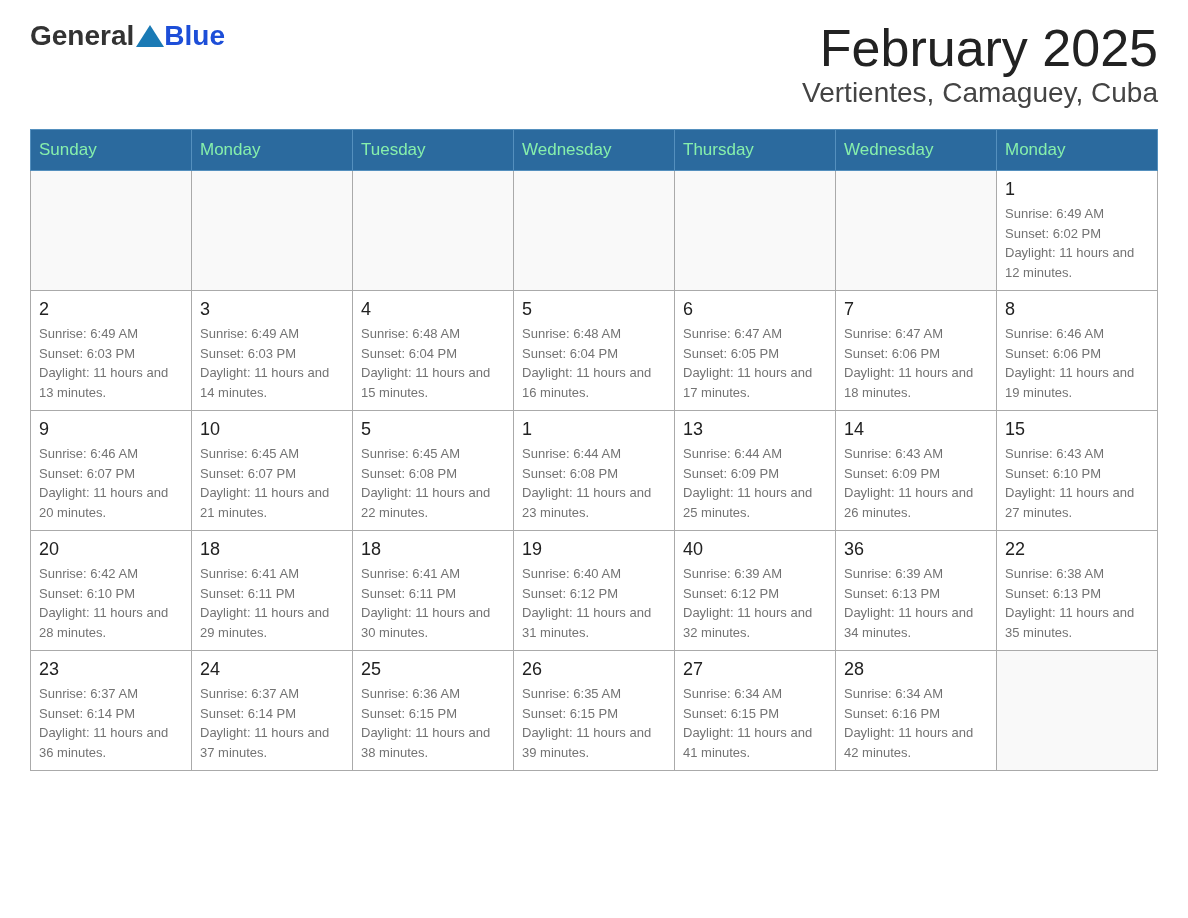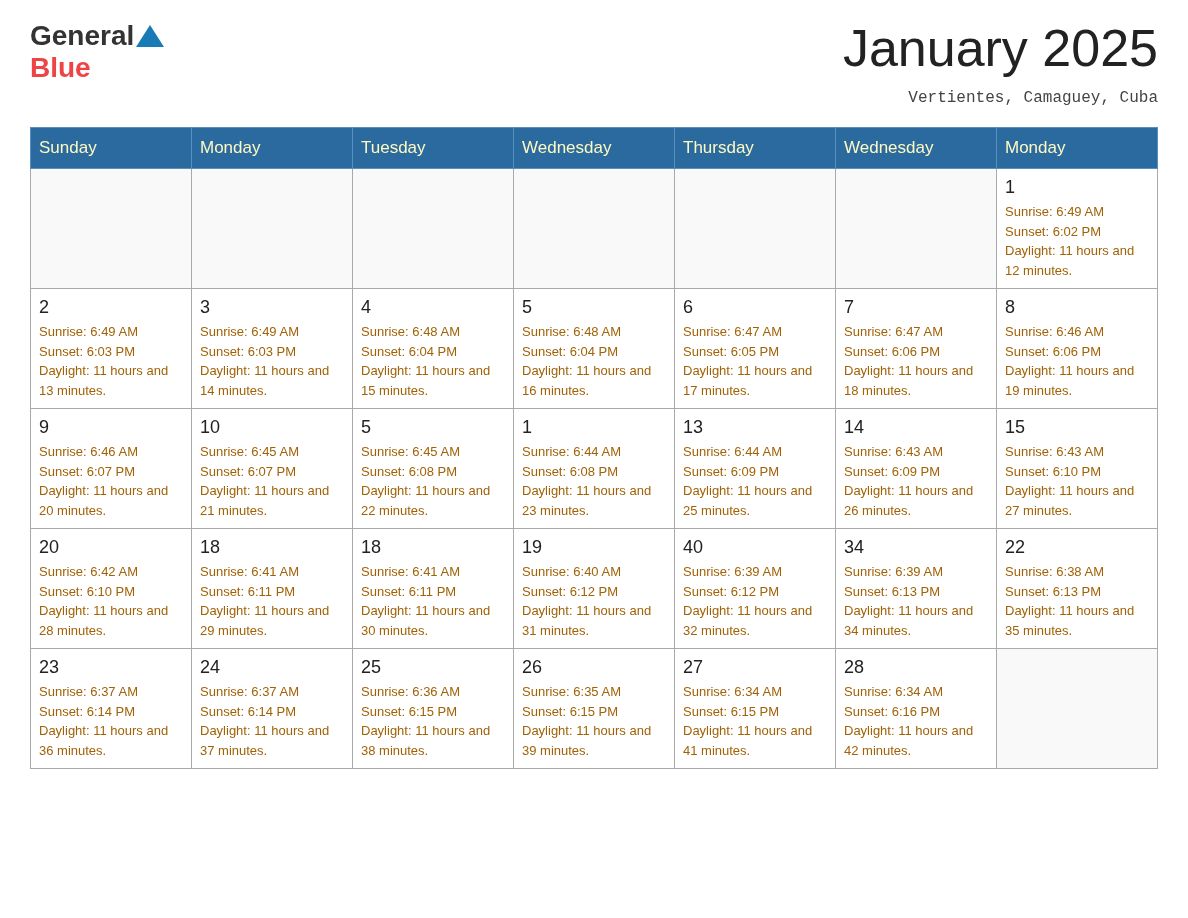--- a/index.html
+++ b/index.html
@@ -11,21 +11,20 @@
       padding: 20px 30px;
     }
     .header {
       display: flex;
       justify-content: space-between;
       align-items: flex-start;
       margin-bottom: 20px;
     }
     .logo {
       display: flex;
-      flex-direction: column;
       align-items: flex-start;
     }
     .logo-text {
       display: flex;
       align-items: center;
       font-size: 28px;
       font-weight: bold;
       color: #333;
     }
     .logo-general { color: #333; }
@@ -34,47 +33,46 @@
       width: 0;
       height: 0;
       border-left: 14px solid transparent;
       border-right: 14px solid transparent;
       border-bottom: 22px solid #1a7ab5;
       margin-left: 2px;
       margin-bottom: 0px;
       vertical-align: middle;
     }
     .logo-blue {
-      color: #ef4444;
+      color: #1d4ed8;
       font-size: 28px;
       font-weight: bold;
     }
     .title-section {
       text-align: right;
     }
     .month-year {
       font-size: 52px;
       font-weight: normal;
       color: #222;
       line-height: 1.1;
     }
     .location {
-      font-size: 16px;
+      font-size: 28px;
       color: #444;
-      margin-top: 12px;
-      font-family: Liberation Mono, monospace;
+      margin-top: 0;
     }
     .calendar {
       width: 100%;
       border-collapse: collapse;
       border: 1px solid #999;
     }
     .calendar th {
       background-color: #2b6a9e;
-      color: #fef9c3;
+      color: #86efac;
       padding: 10px 8px;
       text-align: left;
       font-size: 17px;
       font-weight: normal;
       border: 1px solid #5590be;
     }
     .calendar td {
       vertical-align: top;
       padding: 8px 8px 8px 8px;
       border: 1px solid #aaa;
@@ -85,21 +83,21 @@
     }
     .day-num {
       font-size: 18px;
       color: #222;
       font-weight: normal;
       display: block;
       margin-bottom: 4px;
     }
     .day-info {
       font-size: 13px;
-      color: #a16207;
+      color: #737373;
       line-height: 1.5;
     }
     .empty-cell {
       background: #f9f9f9;
     }
     .calendar tr td {
       height: 120px;
     }
   </style>
 </head>
@@ -107,21 +105,21 @@
 
 <div class="header">
   <div class="logo">
     <div class="logo-text">
       <span class="logo-general">General</span>
       <span class="logo-flag"></span>
     </div>
     <span class="logo-blue">Blue</span>
   </div>
   <div class="title-section">
-    <div class="month-year">January 2025</div>
+    <div class="month-year">February 2025</div>
     <div class="location">Vertientes, Camaguey, Cuba</div>
   </div>
 </div>
 
 <table class="calendar">
   <thead>
     <tr>
     <th>Sunday</th>
         <th>Monday</th>
         <th>Tuesday</th>
@@ -219,21 +217,21 @@
         </td>
         <td>
           <span class="day-num">19</span>
           <div class="day-info">Sunrise: 6:40 AM<br>Sunset: 6:12 PM<br>Daylight: 11 hours and 31 minutes.</div>
         </td>
         <td>
           <span class="day-num">40</span>
           <div class="day-info">Sunrise: 6:39 AM<br>Sunset: 6:12 PM<br>Daylight: 11 hours and 32 minutes.</div>
         </td>
         <td>
-          <span class="day-num">34</span>
+          <span class="day-num">36</span>
           <div class="day-info">Sunrise: 6:39 AM<br>Sunset: 6:13 PM<br>Daylight: 11 hours and 34 minutes.</div>
         </td>
         <td>
           <span class="day-num">22</span>
           <div class="day-info">Sunrise: 6:38 AM<br>Sunset: 6:13 PM<br>Daylight: 11 hours and 35 minutes.</div>
         </td>
       </tr>
       <tr>
         <td>
           <span class="day-num">23</span>

